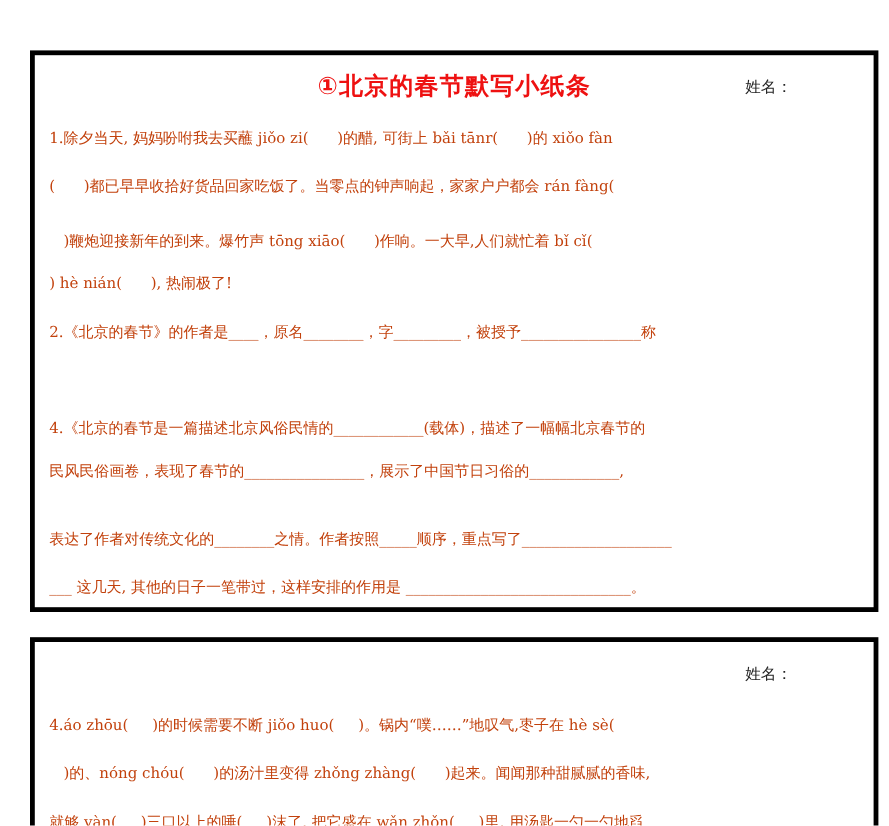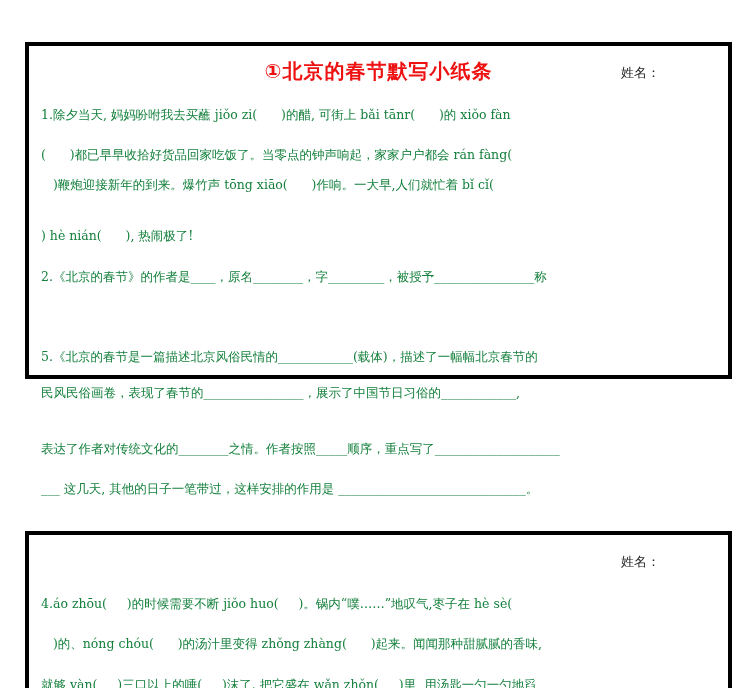--- a/index.html
+++ b/index.html
@@ -1,44 +1,44 @@
 <!DOCTYPE html>
 <html><head>
 <meta charset="utf-8">
 <style>
   html, body { margin:0; padding:0; background:#ffffff; }
   body { width:741px; height:688px; position:relative; overflow:hidden;
          font-family:"DejaVu Serif", "Liberation Serif", serif; color:#222; }
   .sheet { position:absolute; left:25px; width:707px; border:4px solid #000;
            box-sizing:border-box; background:#fff; }
-  #sheet1 { top:42px; height:337px; }
+  #sheet1 { top:42px; height:468px; }
   #sheet2 { top:531px; height:200px; }
   .title-row { position:relative; height:36px; }
   .title { position:absolute; left:0; right:0; top:12px; text-align:center;
            font-family:"DejaVu Sans", sans-serif; font-weight:bold; font-size:20px;
            color:#ee1111; letter-spacing:1px; }
   .name-label { position:absolute; right:68px; top:18px; font-size:13px;
                 font-family:"DejaVu Sans", sans-serif; color:#222; }
   .line { position:absolute; left:12px; font-size:12.5px; white-space:pre;
-          line-height:18px; color:#15803d; }
+          line-height:18px; color:#c2410c; }
 </style>
 </head>
 <body>
 
 <div class="sheet" id="sheet1">
   <div class="title-row">
     <div class="title">①北京的春节默写小纸条</div>
     <div class="name-label">姓名：</div>
   </div>
   <div class="line" style="top:60px">1.除夕当天, 妈妈吩咐我去买蘸 jiǒo zi(      )的醋, 可街上 bǎi tānr(      )的 xiǒo fàn</div>
   <div class="line" style="top:100px">(      )都已早早收拾好货品回家吃饭了。当零点的钟声响起，家家户户都会 rán fàng(</div>
-  <div class="line" style="top:130px">   )鞭炮迎接新年的到来。爆竹声 tōng xiāo(      )作响。一大早,人们就忙着 bǐ cǐ(</div>
+  <div class="line" style="top:146px">   )鞭炮迎接新年的到来。爆竹声 tōng xiāo(      )作响。一大早,人们就忙着 bǐ cǐ(</div>
   <div class="line" style="top:181px">) hè nián(      ), 热闹极了!</div>
   <div class="line" style="top:222px">2.《北京的春节》的作者是____，原名________，字_________，被授予________________称</div>
-  <div class="line" style="top:302px">5.《北京的春节是一篇描述北京风俗民情的____________(载体)，描述了一幅幅北京春节的</div>
+  <div class="line" style="top:302px">4.《北京的春节是一篇描述北京风俗民情的____________(载体)，描述了一幅幅北京春节的</div>
   <div class="line" style="top:338px">民风民俗画卷，表现了春节的________________，展示了中国节日习俗的____________,</div>
   <div class="line" style="top:394px">表达了作者对传统文化的________之情。作者按照_____顺序，重点写了____________________</div>
   <div class="line" style="top:434px">___ 这几天, 其他的日子一笔带过，这样安排的作用是 ______________________________。</div>
 </div>
 
 <div class="sheet" id="sheet2">
   <div class="title-row">
     <div class="name-label">姓名：</div>
   </div>
   <div class="line" style="top:60px">4.áo zhōu(     )的时候需要不断 jiǒo huo(     )。锅内“噗……”地叹气,枣子在 hè sè(</div>

